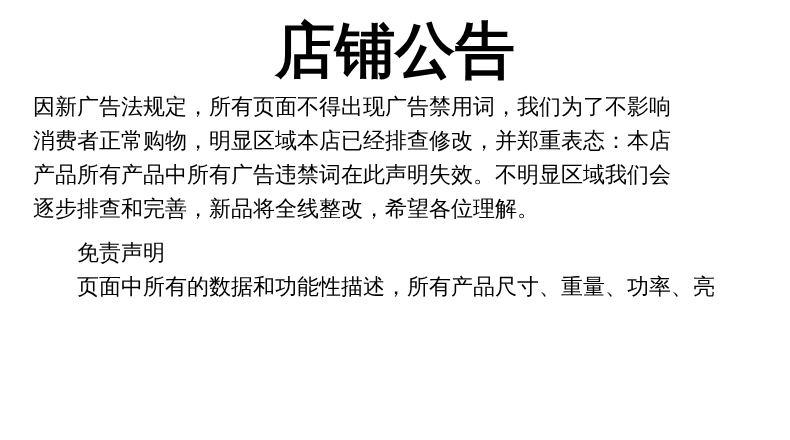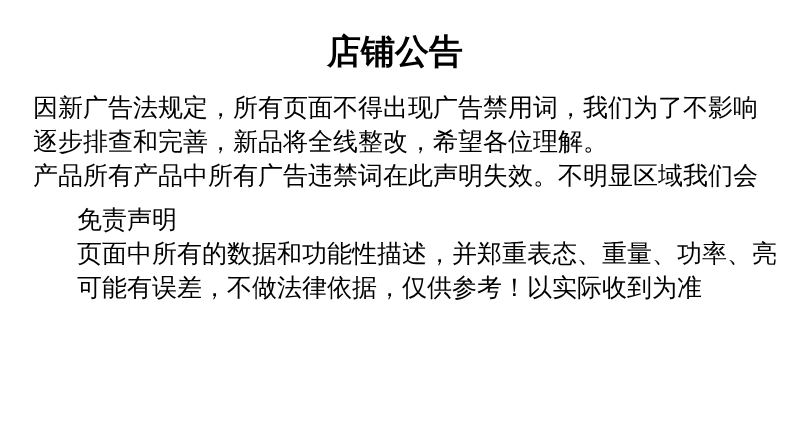--- a/index.html
+++ b/index.html
@@ -15,54 +15,54 @@
     font-family: "Liberation Sans", sans-serif;
   }
   .page {
     padding: 0 33px;
     box-sizing: border-box;
     width: 790px;
     height: 440px;
   }
   .title {
     margin: 26px 0 0 0;
-    font-size: 34px;
+    font-size: 60px;
     line-height: 50px;
     font-weight: 700;
     text-align: center;
   }
   .para {
     margin-top: 14px;
   }
   .section {
     margin-top: 10px;
     margin-left: 44px;
   }
   .line {
-    font-size: 25px;
+    font-size: 22px;
     line-height: 34px;
     font-weight: 500;
     white-space: nowrap;
   }
   .heading {
     font-weight: 500;
   }
 </style>
 </head>
 <body>
 
 <div class="page">
 
   <h1 class="title">店铺公告</h1>
 
   <div class="para">
     <div class="line">因新广告法规定，所有页面不得出现广告禁用词，我们为了不影响</div>
+    <div class="line">消费者正常购物，明显区域本店已经排查修改，并郑重表态：本店</div>
+    <div class="line">产品所有产品中所有广告违禁词在此声明失效。不明显区域我们会</div>
     <div class="line">逐步排查和完善，新品将全线整改，希望各位理解。</div>
-    <div class="line">产品所有产品中所有广告违禁词在此声明失效。不明显区域我们会</div>
   </div>
 
   <div class="section">
     <div class="line heading">免责声明</div>
-    <div class="line">页面中所有的数据和功能性描述，并郑重表态、重量、功率、亮</div>
-    <div class="line">可能有误差，不做法律依据，仅供参考！以实际收到为准</div>
+    <div class="line">页面中所有的数据和功能性描述，所有产品尺寸、重量、功率、亮</div>
   </div>
 
 </div>
 
 </body></html>

